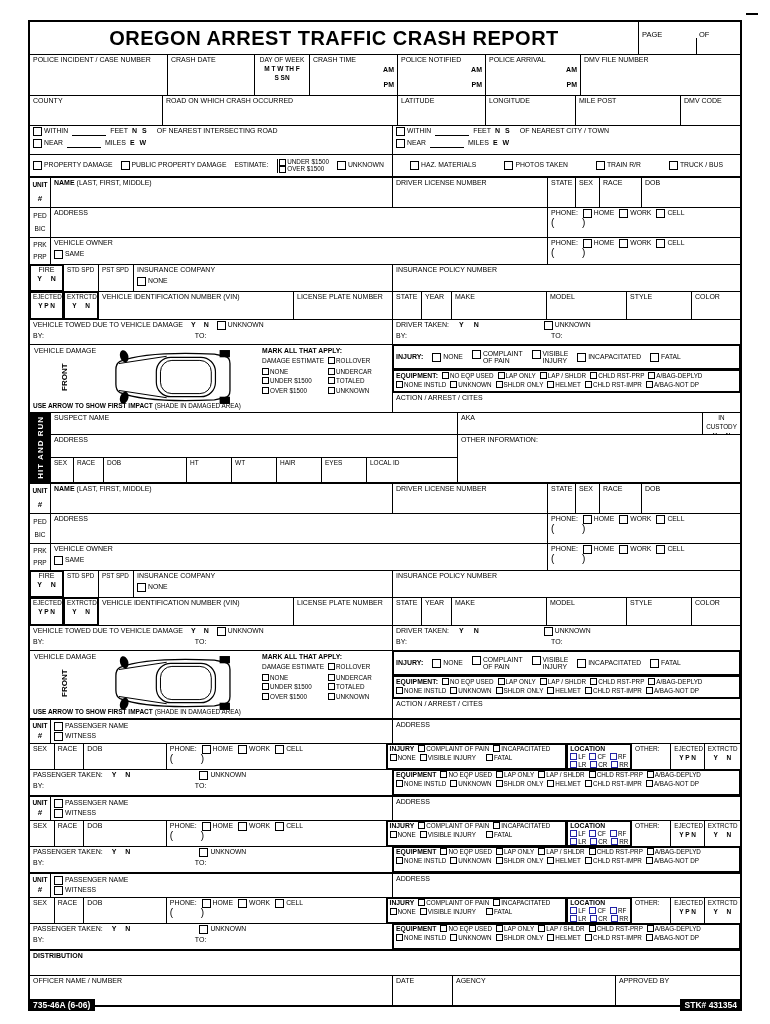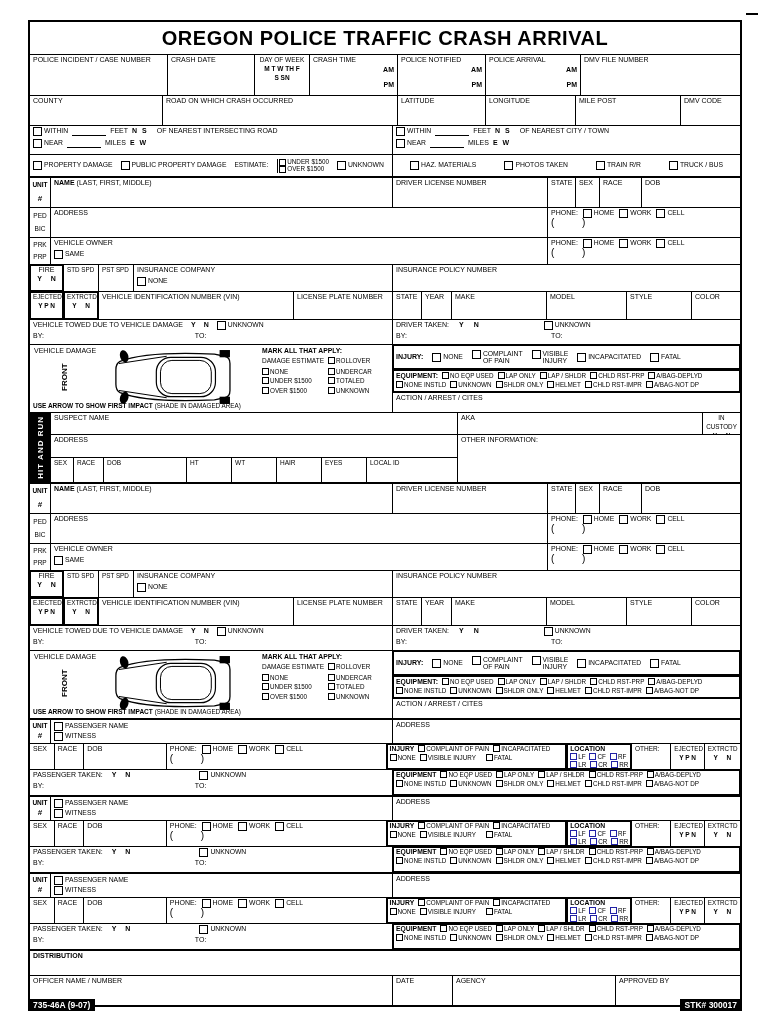--- a/index.html
+++ b/index.html
@@ -40,21 +40,28 @@
 svg line,svg path,svg rect{vector-effect:non-scaling-stroke}
 </style>
 </head>
 <body>
 
 <div class="artifact"></div>
 
 <div class="form">
 
   <div class="r nt" style="height:32px;align-items:center">
-    <div class="fx cen"><span class="title">OREGON POLICE TRAFFIC CRASH ARRIVAL</span></div>
+    <div class="fx cen"><span class="title">OREGON ARREST TRAFFIC CRASH REPORT</span></div>
+    <div style="width:102px;height:100%;border-left:1px solid #000;display:flex">
+      <div style="flex:1;padding:1px 3px"><span style="font-size:7.5px">PAGE</span></div>
+      <div style="width:44px;padding:1px 3px;position:relative">
+        <span style="font-size:7.5px">OF</span>
+        <div style="position:absolute;left:0;bottom:0;width:1px;height:16px;background:#000"></div>
+      </div>
+    </div>
   </div>
 
   <div class="r" style="height:41px">
     <div class="c" style="width:137px"><span>POLICE INCIDENT / CASE NUMBER</span></div>
     <div class="c" style="width:87px"><span>CRASH DATE</span></div>
     <div class="c cen" style="width:55px">
       <span class="f65">DAY OF WEEK</span><br>
       <span class="b f65">M T W TH F</span><br>
       <span class="b f65">S SN</span>
     </div>
@@ -826,15 +833,15 @@
   <div class="r" style="height:30px">
     <div class="c" style="width:362px"><span>OFFICER NAME / NUMBER</span></div>
     <div class="c" style="width:60px"><span>DATE</span></div>
     <div class="c" style="width:163px"><span>AGENCY</span></div>
     <div class="c fx"><span>APPROVED BY</span></div>
   </div>
 
 </div>
 
 <div class="chiprow">
-  <span class="chip">735-46A (9-07)</span>
-  <span class="chip">STK# 300017</span>
+  <span class="chip">735-46A (6-06)</span>
+  <span class="chip">STK# 431354</span>
 </div>
 
 </body></html>

